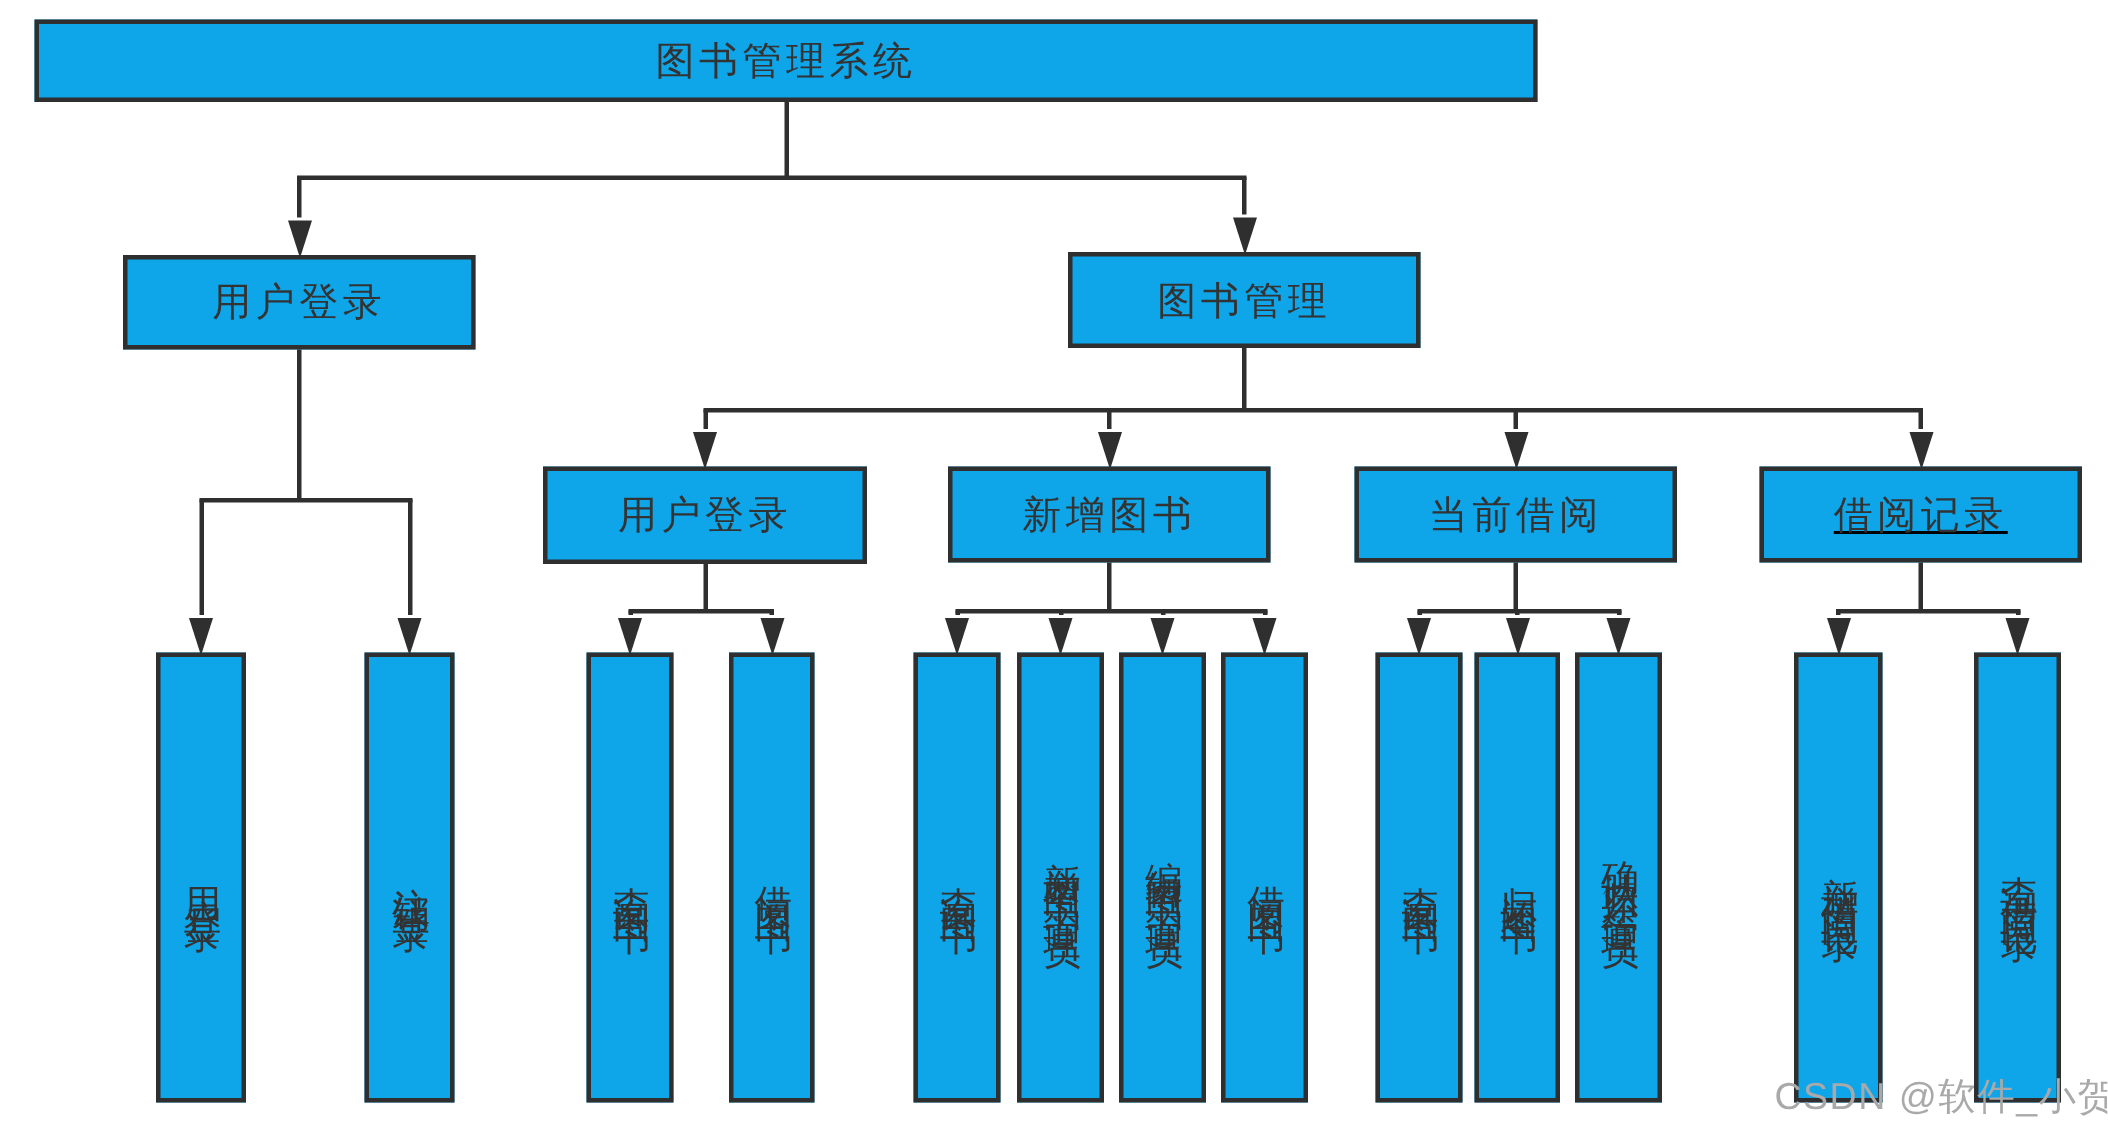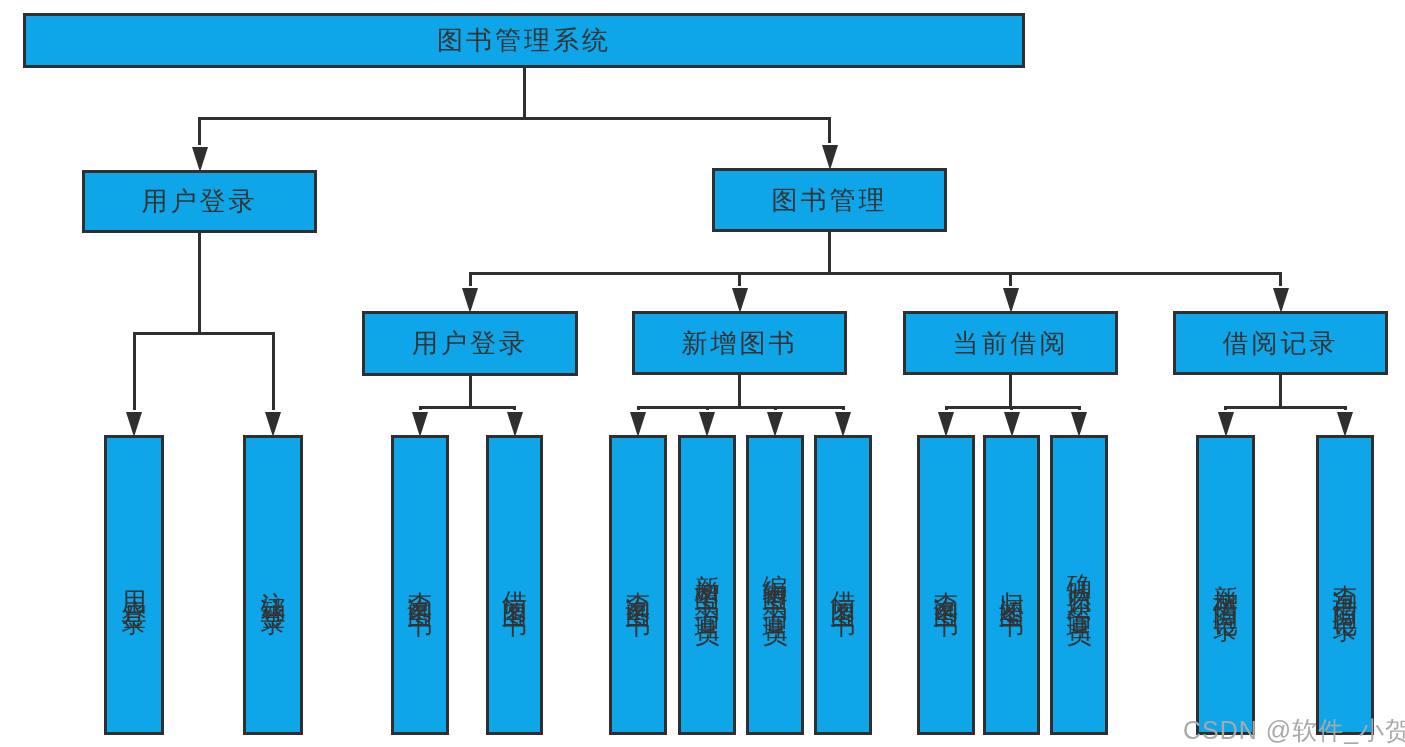--- a/index.html
+++ b/index.html
@@ -76,21 +76,21 @@
       </div>
       <div class="node h" style="left: 362px; top: 311px; width: 216px; height: 65px;">
         <span>用户登录</span>
       </div>
       <div class="node h" style="left: 632px; top: 311px; width: 215px; height: 64px;">
         <span>新增图书</span>
       </div>
       <div class="node h" style="left: 903px; top: 311px; width: 215px; height: 64px;">
         <span>当前借阅</span>
       </div>
-      <div class="node h" style="left: 1173px; top: 311px; width: 215px; height: 64px;">
+      <div class="node h" style="left: 1173px; top: 311px; width: 215px; height: 64px; text-decoration: underline;">
         <span>借阅记录</span>
       </div>
       <div class="node v" style="left: 104px; top: 435px; width: 60px; height: 300px;">
         <span>用户登录</span>
       </div>
       <div class="node v" style="left: 243px; top: 435px; width: 60px; height: 300px;">
         <span>注销登录</span>
       </div>
       <div class="node v" style="left: 391px; top: 435px; width: 58px; height: 300px;">
         <span>查询图书</span>

